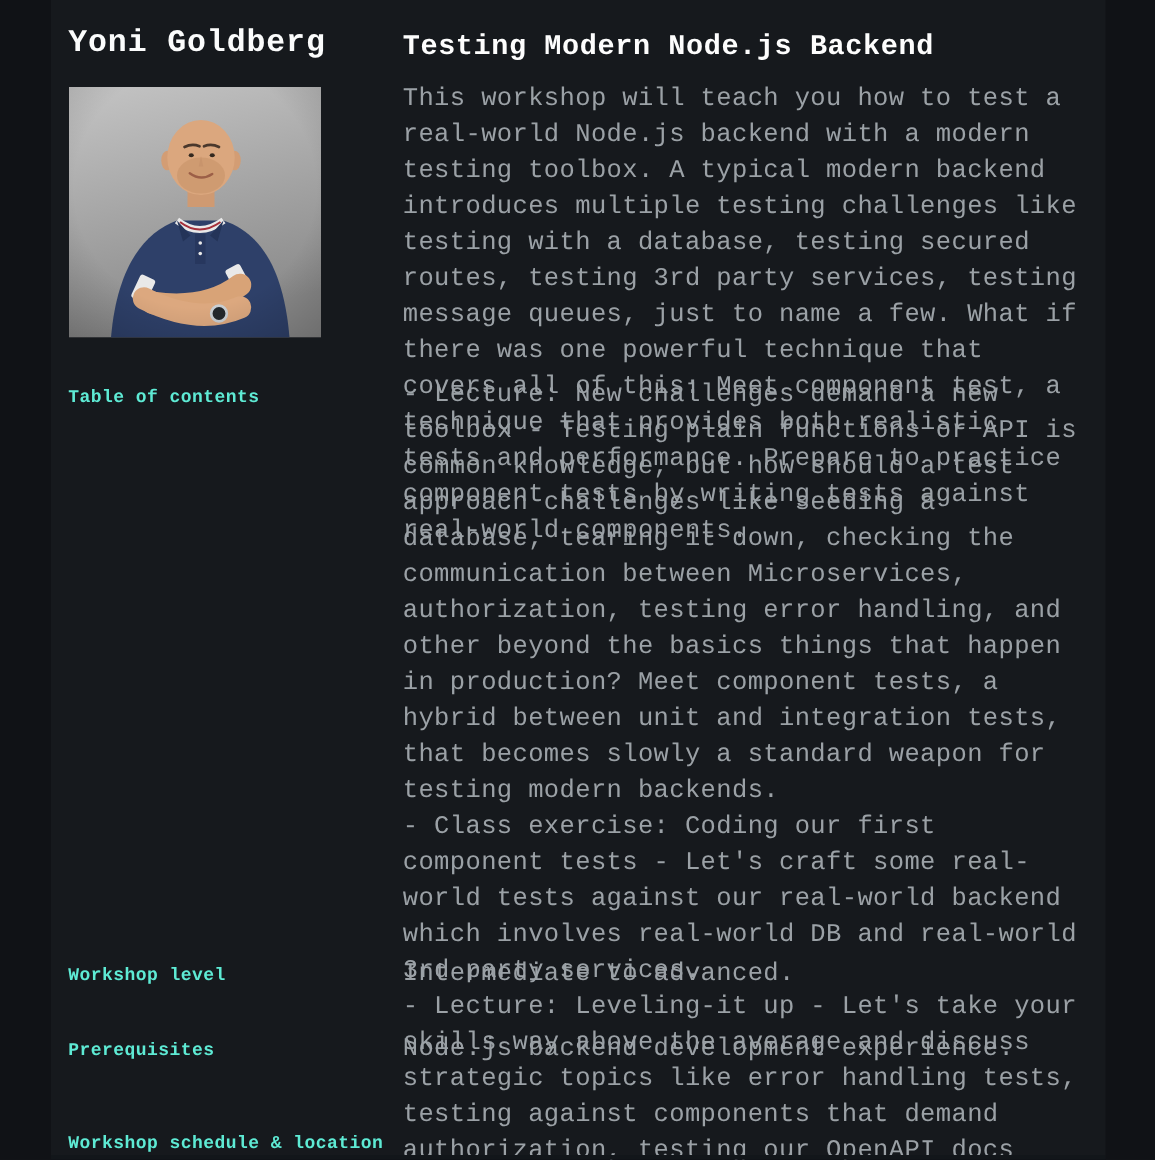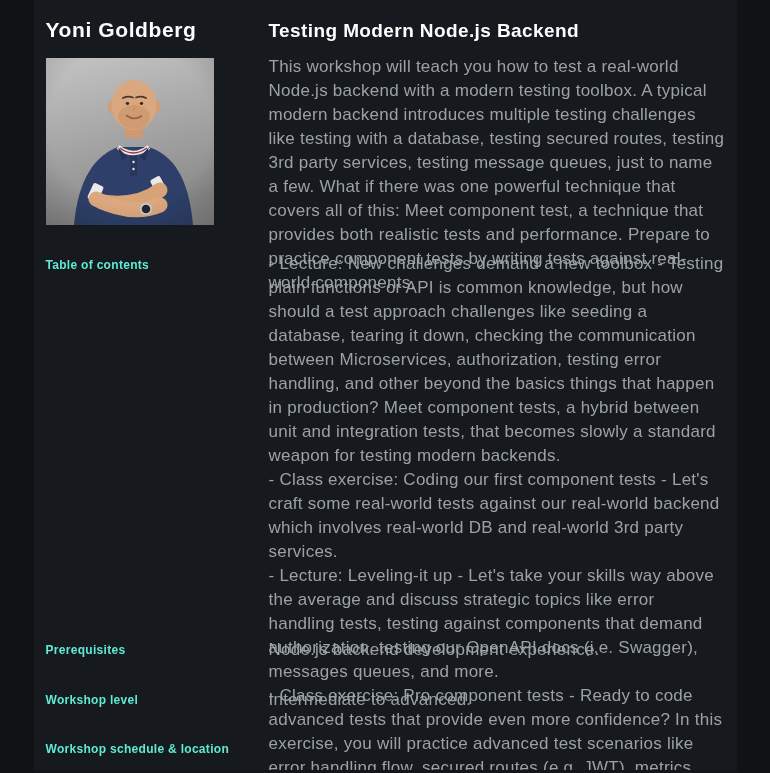--- a/index.html
+++ b/index.html
@@ -1,21 +1,21 @@
 <!DOCTYPE html>
 <html><head>
 <meta charset="utf-8">
 <style>
   html, body { margin: 0; padding: 0; background: #101216; }
   .page {
     position: relative;
     width: 703px;
     height: 773px;
     background: #16191d;
-    font-family: Liberation Sans, sans-serif;
+    font-family: Liberation Mono, monospace;
     overflow: hidden;
     margin: 0 auto;
   }
   .row {
     display: grid;
     grid-template-columns: 223px 1fr;
     padding: 0 12px;
     align-items: start;
   }
   .row-top { height: 225px; }
@@ -56,21 +56,21 @@
     font-weight: bold;
     letter-spacing: 0.3px;
     line-height: 16px;
   }
   .toc-label { padding-top: 5px; }
   .toc-text { white-space: pre-line; }
   .meta-row { height: 24px; }
   .meta-row .section-label { line-height: 24px; }
   .meta-row .body-text { line-height: 24px; }
   .mt-26 { margin-top: 26px; }
-  .mt-25 { margin-top: 25px; }
+  .mt-25 { margin-top: 38px; }
   .bottom-strip {
     position: absolute;
     left: 0; bottom: 0;
     width: 100%; height: 3px;
     background: #12161a;
   }
 </style>
 </head>
 <body>
 
@@ -131,27 +131,27 @@
 
   <div class="row toc-row">
     <div class="section-label toc-label">Table of contents</div>
     <p class="body-text toc-text">- Lecture: New challenges demand a new toolbox - Testing plain functions or API is common knowledge, but how should a test approach challenges like seeding a database, tearing it down, checking the communication between Microservices, authorization, testing error handling, and other beyond the basics things that happen in production? Meet component tests, a hybrid between unit and integration tests, that becomes slowly a standard weapon for testing modern backends.
 - Class exercise: Coding our first component tests - Let's craft some real-world tests against our real-world backend which involves real-world DB and real-world 3rd party services.
 - Lecture: Leveling-it up - Let's take your skills way above the average and discuss strategic topics like error handling tests, testing against components that demand authorization, testing our OpenAPI docs (i.e. Swagger), messages queues, and more.
 - Class exercise: Pro component tests - Ready to code advanced tests that provide even more confidence? In this exercise, you will practice advanced test scenarios like error handling flow, secured routes (e.g. JWT), metrics, test with message queues and more. Each student will be able to progress at its own pace.</p>
   </div>
 
   <div class="row meta-row mt-26">
-    <div class="section-label">Prerequisites</div>
-    <p class="body-text">Node.js backend development experience.</p>
+    <div class="section-label">Workshop level</div>
+    <p class="body-text">Intermediate to advanced.</p>
   </div>
 
   <div class="row meta-row mt-26">
-    <div class="section-label">Workshop level</div>
-    <p class="body-text">Intermediate to advanced.</p>
+    <div class="section-label">Prerequisites</div>
+    <p class="body-text">Node.js backend development experience.</p>
   </div>
 
   <div class="row meta-row mt-25">
     <div class="section-label">Workshop schedule &amp; location</div>
   </div>
 
   <div class="bottom-strip"></div>
 
 </div>
 

